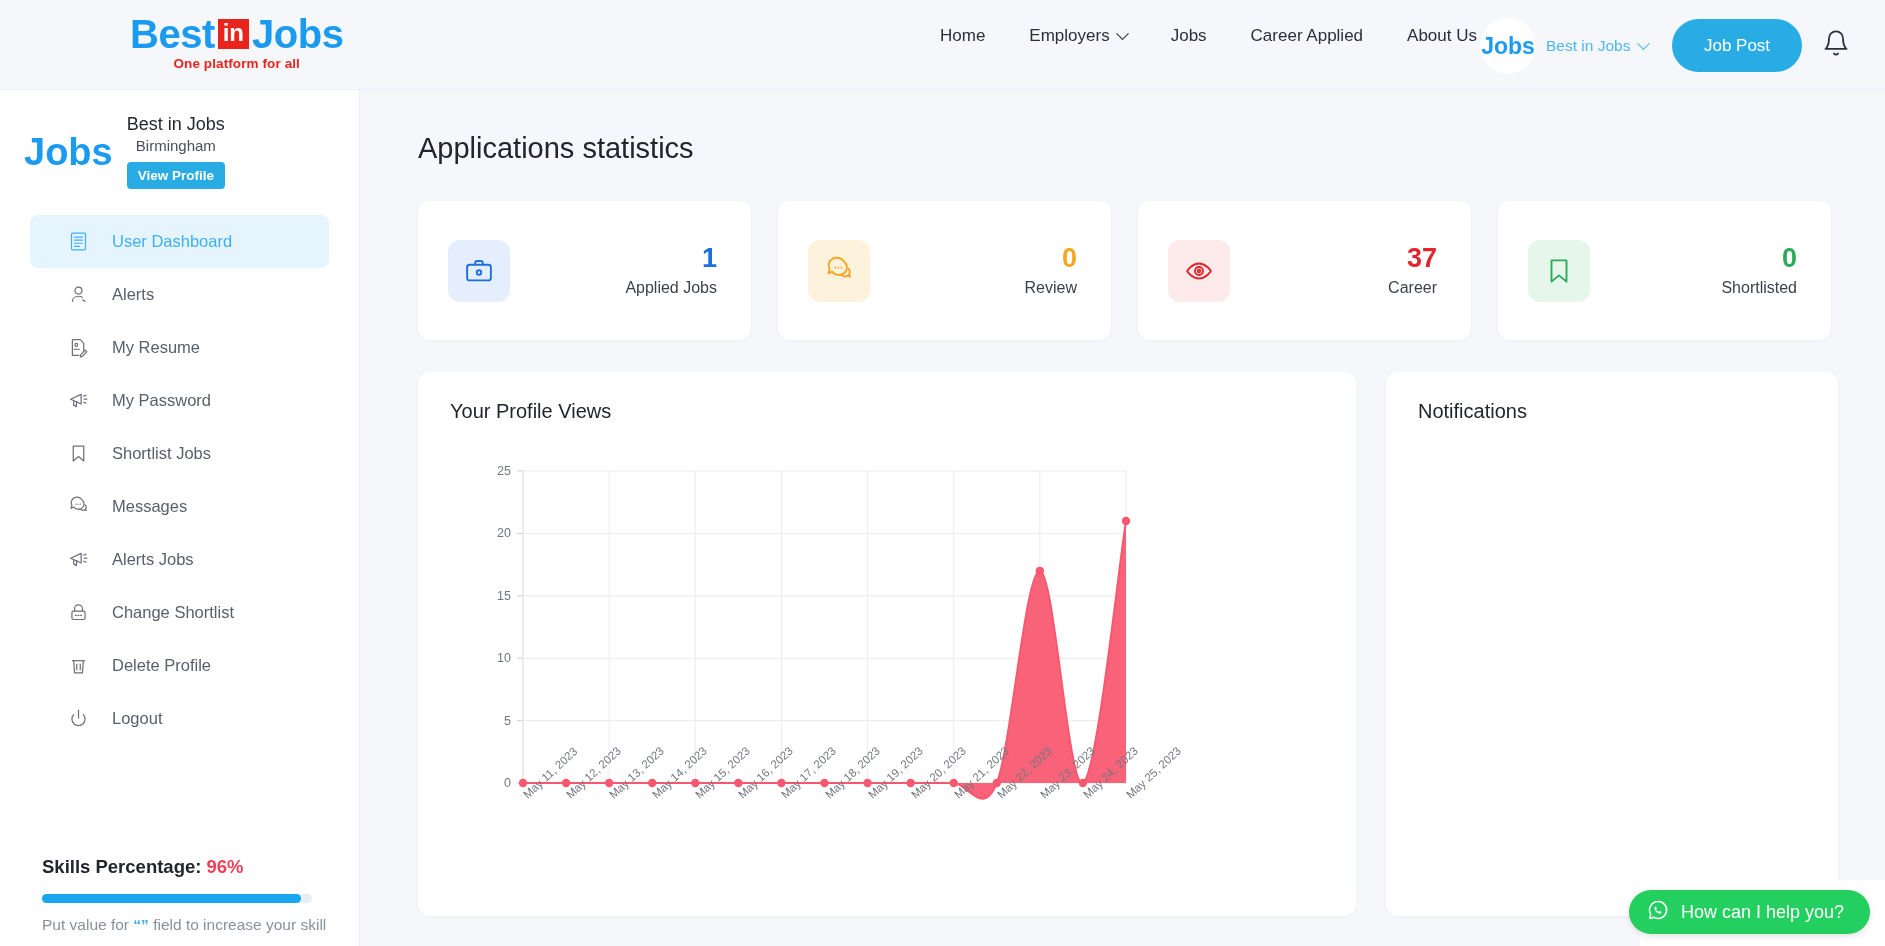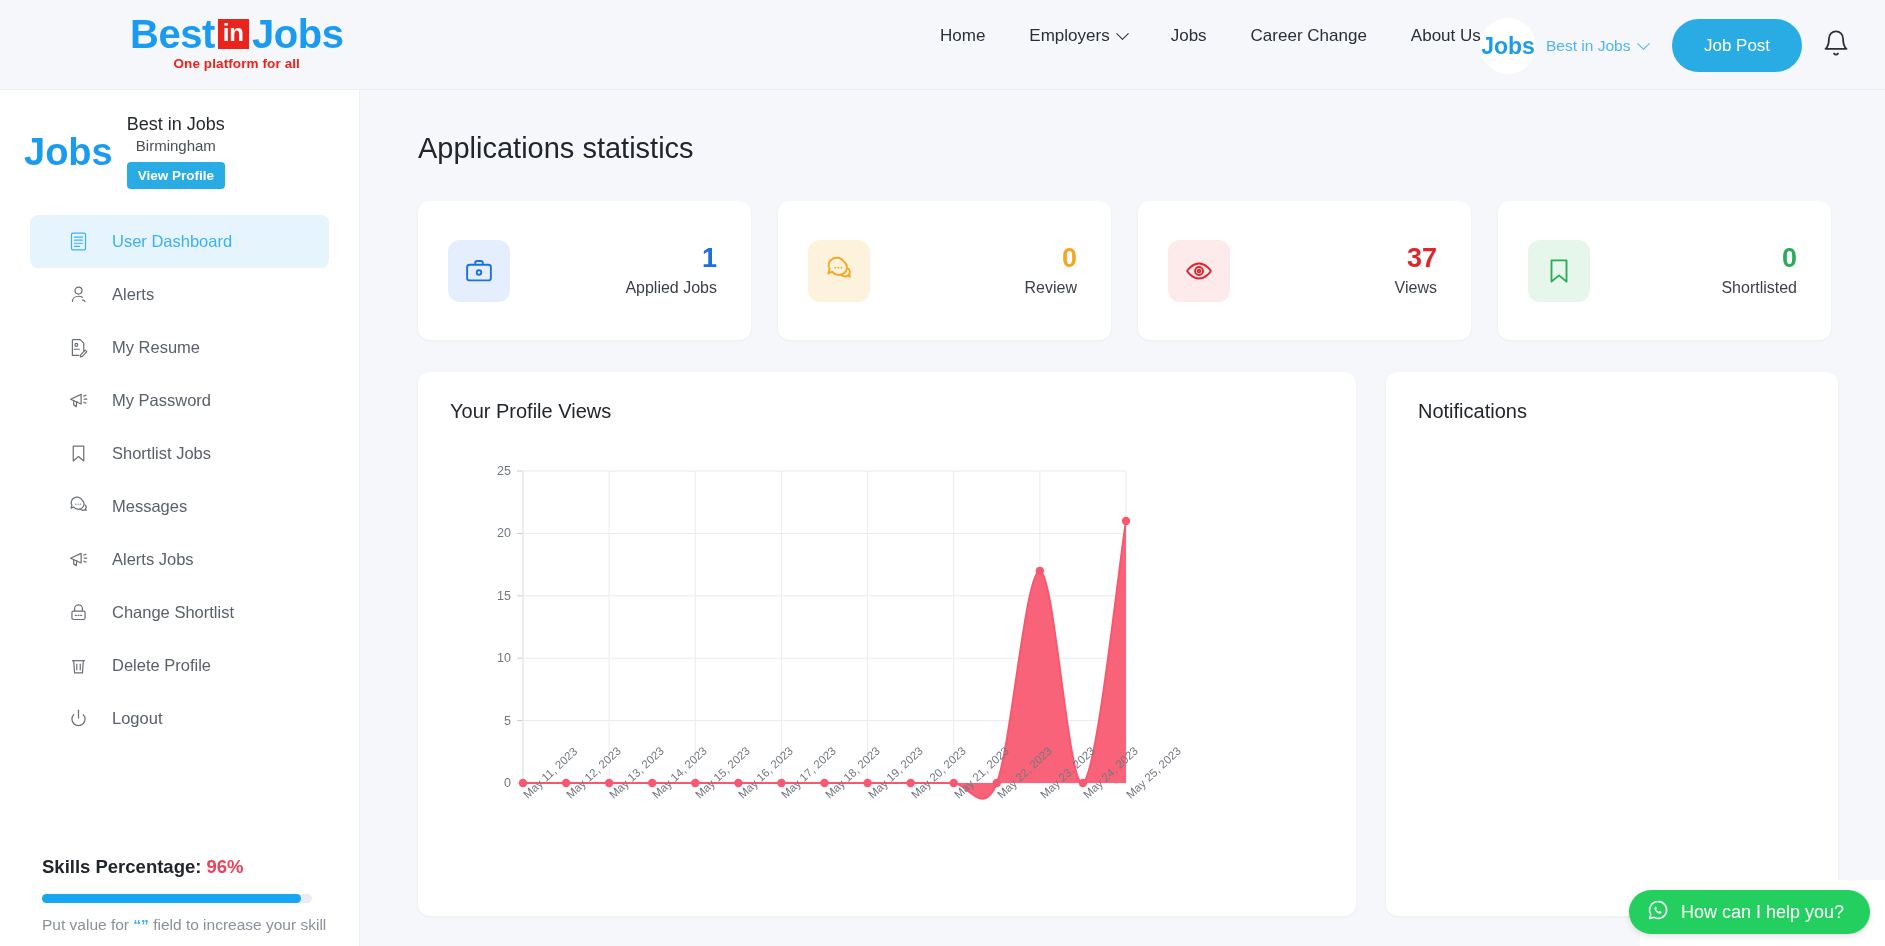--- a/index.html
+++ b/index.html
@@ -226,21 +226,21 @@
       <span>Home</span>
     </a>
     <a href="#">
       <span>Employers</span>
       <i class="chev"></i>
     </a>
     <a href="#">
       <span>Jobs</span>
     </a>
     <a href="#">
-      <span>Career Change</span>
+      <span>Career Applied</span>
     </a>
     <a href="#">
       <span>About Us</span>
     </a>
   </nav>
 
   <div class="user-box">
     <div class="user-avatar">Jobs</div>
     <div class="user-name">
       <span>Best in Jobs</span>
@@ -445,21 +445,21 @@
     <div class="card">
       <div class="card-icon" style="background:#fdeaea">
         <svg width="30" height="30" viewBox="0 0 24 24" fill="none" stroke="#e0252b" stroke-width="1.5" stroke-linejoin="round">
           <path d="M2.5 12s3.6-6 9.5-6 9.5 6 9.5 6-3.6 6-9.5 6-9.5-6-9.5-6z"></path>
           <circle cx="12" cy="12" r="3.2"></circle>
           <circle cx="12" cy="12" r="1.1"></circle>
         </svg>
       </div>
       <div class="card-right">
         <div class="card-num" style="color:#e0252b">37</div>
-        <div class="card-label">Views</div>
+        <div class="card-label">Career</div>
       </div>
     </div>
 
     <div class="card">
       <div class="card-icon" style="background:#e6f6ea">
         <svg width="30" height="30" viewBox="0 0 24 24" fill="none" stroke="#2cab5a" stroke-width="1.5" stroke-linejoin="round">
           <path d="M6 3.5h12v17l-6-5-6 5z"></path>
         </svg>
       </div>
       <div class="card-right">

